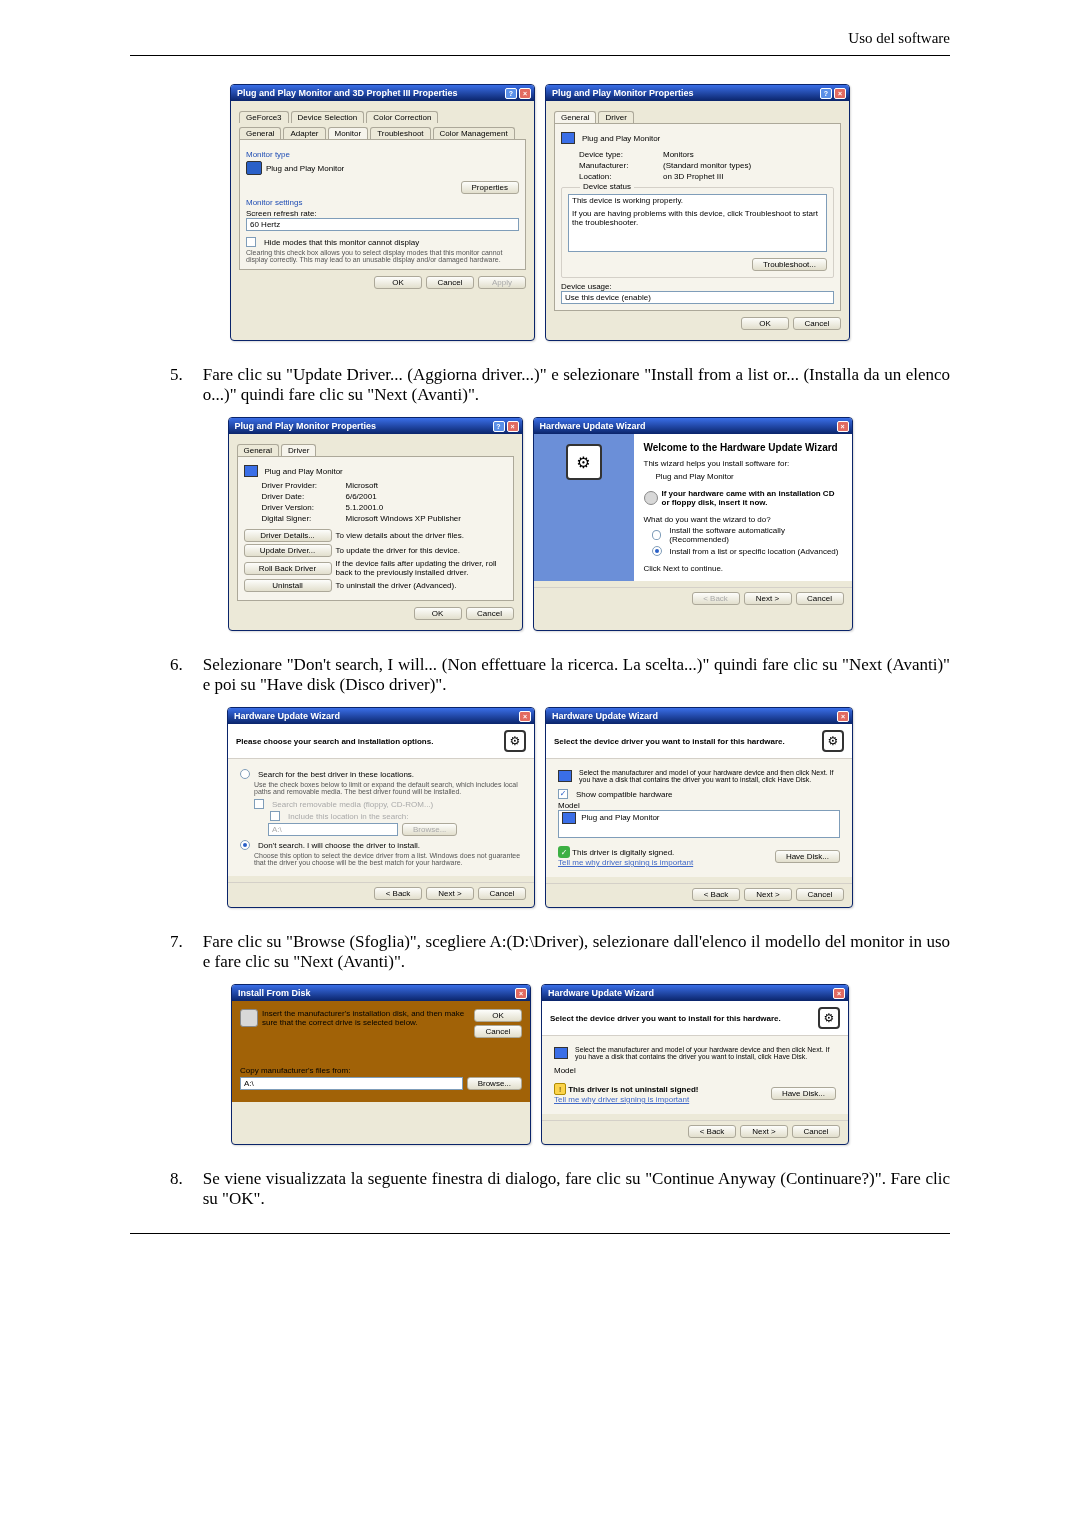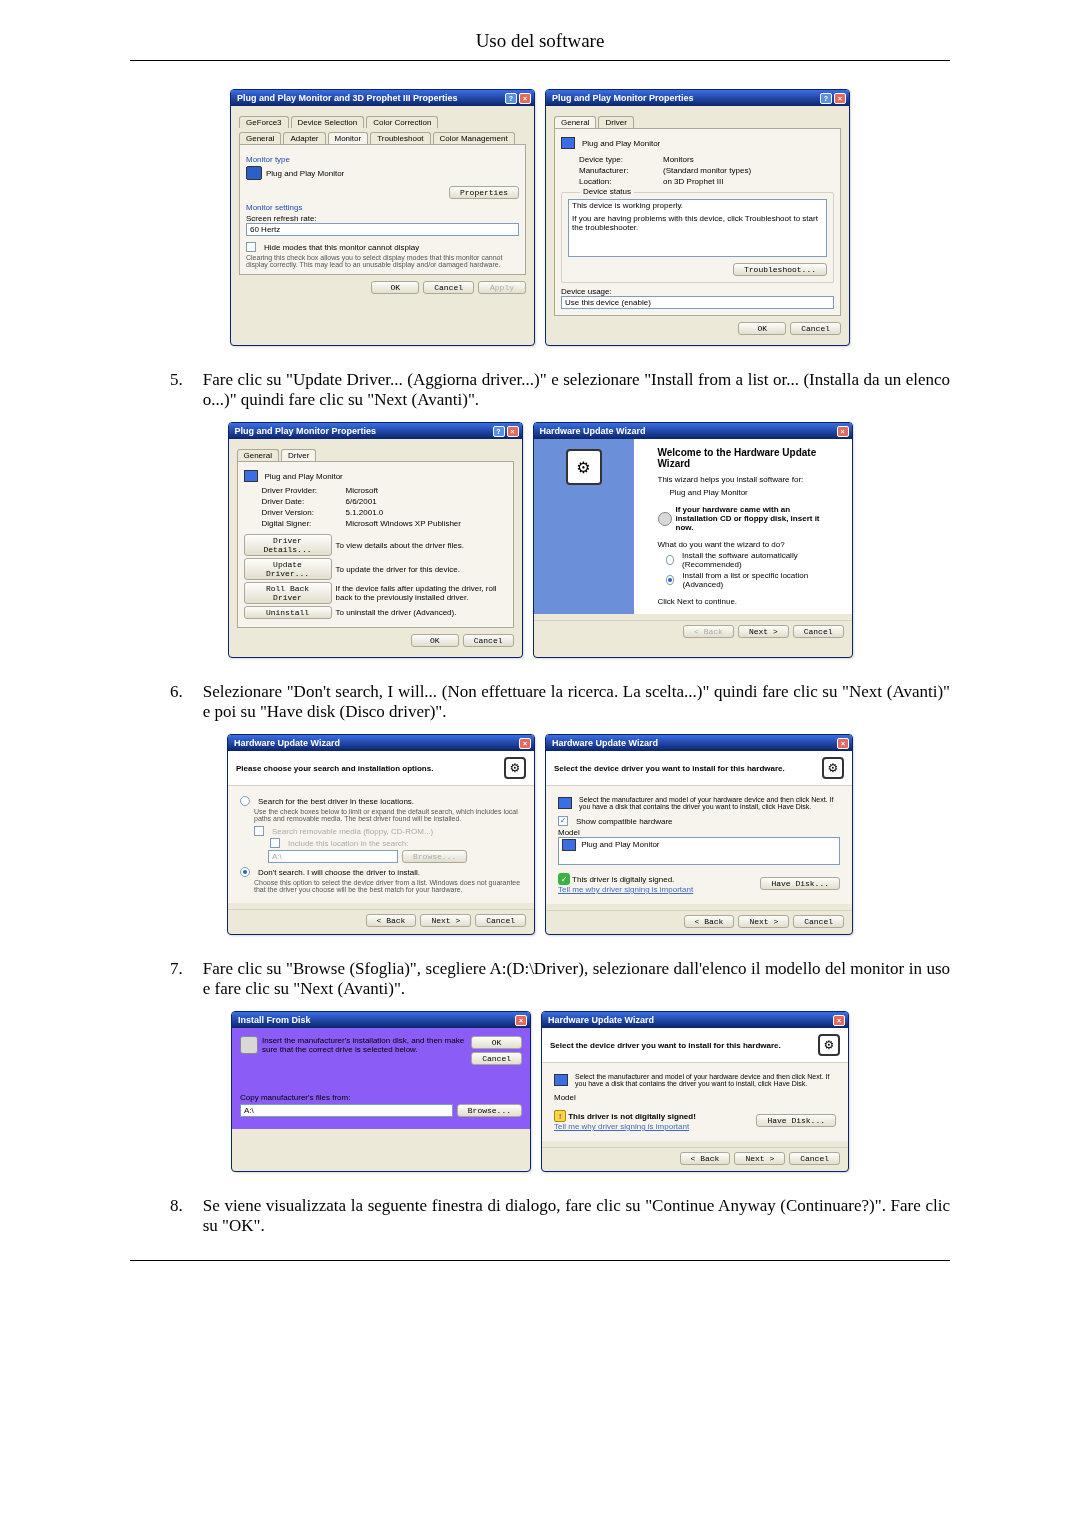--- a/index.html
+++ b/index.html
@@ -6,22 +6,22 @@
   body {
     width: 1080px;
     height: 1527px;
     background: #ffffff;
     font-family: "Times New Roman", Times, serif;
     font-size: 17px;
     color: #000;
     padding: 30px 130px 0 130px;
   }
   .page-header {
-    text-align: center;
-    font-size: 19px;
+    text-align: right;
+    font-size: 15px;
     margin-bottom: 8px;
   }
   hr.top-rule {
     border: none;
     border-top: 1px solid #000;
     margin-bottom: 28px;
   }
   hr.bottom-rule {
     border: none;
     border-top: 1px solid #000;
@@ -84,21 +84,20 @@
   .group-label { color: #1f4db4; font-size: 8px; margin: 4px 0 2px 0; }
   .fieldrow { display: flex; gap: 4px; align-items: center; margin: 2px 0; }
   .btn {
     background: linear-gradient(to bottom, #fdfdfb, #e2dfcd);
     border: 1px solid #aca899;
     border-radius: 3px;
     padding: 1px 10px;
     font-size: 8px;
     min-width: 48px;
     text-align: center;
-    font-family: Liberation Mono, monospace;
   }
   .btn-row { display: flex; justify-content: flex-end; gap: 4px; margin-top: 6px; }
   .input, .select {
     background: #fff;
     border: 1px solid #7f9db9;
     padding: 1px 3px;
     font-size: 8px;
   }
   .groupbox {
     border: 1px solid #d4d0c8;
@@ -129,21 +128,21 @@
   }
   .wiz-icon {
     width: 36px; height: 36px;
     background: #fff;
     border: 2px solid #333;
     border-radius: 4px;
     display: flex; align-items: center; justify-content: center;
     font-size: 16px;
   }
   .wiz-body { display: flex; }
-  .wiz-main { flex: 1; padding: 8px 24px; background: #fff; }
+  .wiz-main { flex: 1; padding: 8px 10px; background: #fff; }
   .wiz-header {
     background: #fff;
     padding: 6px 8px;
     display: flex; justify-content: space-between; align-items: center;
     border-bottom: 1px solid #d4d0c8;
   }
   .wiz-content { padding: 8px 12px; background: #f6f4ec; }
   .radio, .check {
     width: 10px; height: 10px;
     border: 1px solid #7f9db9;
@@ -515,21 +514,21 @@
 
 <div class="figure-row">
 
   <div class="dialog" style="width:300px">
     <div class="titlebar">
       <span>Install From Disk</span>
       <div class="winbtns">
           <div class="winbtn">×</div>
         </div>
     </div>
-    <div class="dlg-body" style="background:#8b5cf6">
+    <div class="dlg-body" style="background:#a16207">
       <div class="fieldrow" style="align-items:flex-start">
         <span class="disk-icon"></span>
         <span style="flex:1">Insert the manufacturer's installation disk, and then make sure that the correct drive is selected below.</span>
         <div style="display:flex;flex-direction:column;gap:3px">
           <div class="btn">OK</div>
           <div class="btn">Cancel</div>
         </div>
       </div>
       <div style="margin-top:28px">Copy manufacturer's files from:</div>
       <div class="fieldrow">
@@ -552,21 +551,21 @@
     </div>
     <div class="wiz-content">
       <div class="fieldrow">
         <span class="monitor-tiny"></span>
         <span style="flex:1;font-size:7px">Select the manufacturer and model of your hardware device and then click Next. If you have a disk that contains the driver you want to install, click Have Disk.</span>
       </div>
       <div style="margin-top:6px">Model</div>
       <div class="fieldrow" style="margin-top:8px;justify-content:space-between">
         <div>
           <span class="warn-icon">!</span>
-          <b>This driver is not digitally signed!</b><br>
+          <b>This driver is not uninstall signed!</b><br>
           <span class="underline-link">Tell me why driver signing is important</span>
         </div>
         <div class="btn">Have Disk...</div>
       </div>
     </div>
     <div class="btn-row" style="padding:4px 8px 6px 0;border-top:1px solid #d4d0c8">
       <div class="btn">&lt; Back</div>
       <div class="btn">Next &gt;</div>
       <div class="btn">Cancel</div>
     </div>

